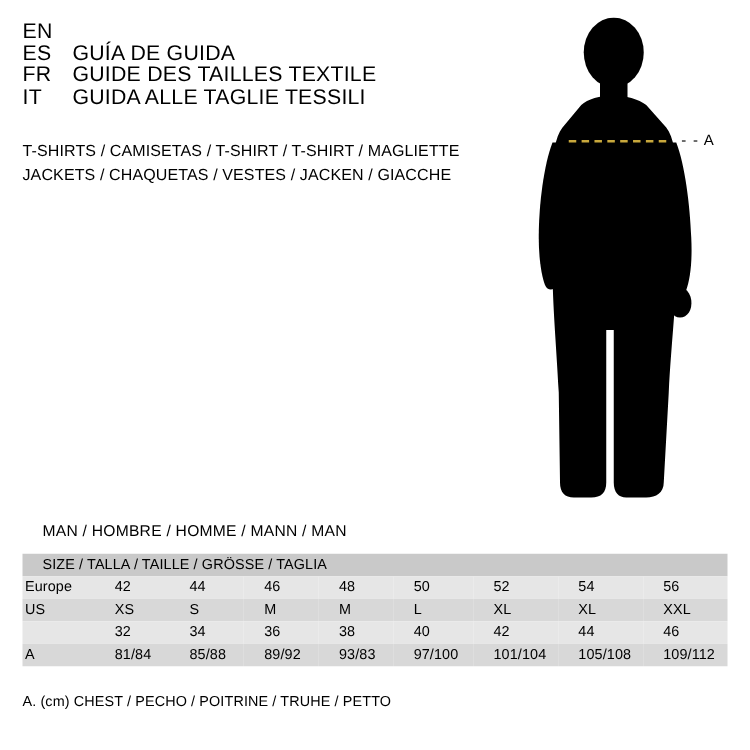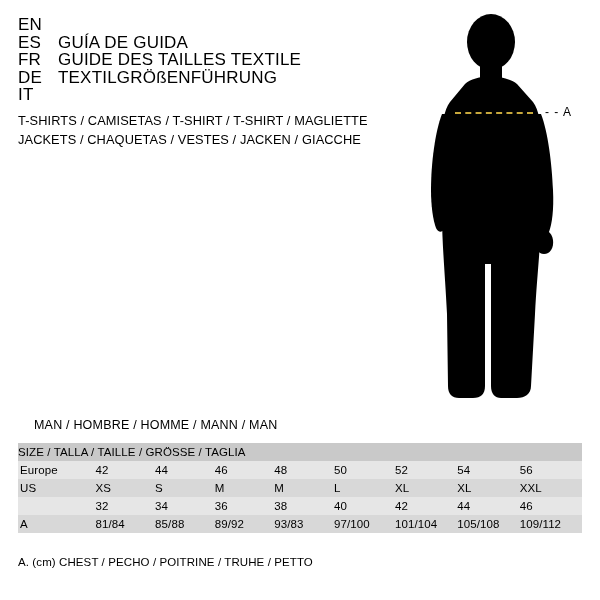--- a/index.html
+++ b/index.html
@@ -97,21 +97,21 @@
   }
   table.size-table {
     position: absolute;
     left: 18px;
     top: 443px;
     width: 564px;
     border-collapse: collapse;
     font-size: 11.5px;
   }
   table.size-table td {
-    padding: 3px 0 3px 0;
+    padding: 3px 0 3px 16px;
     text-align: left;
     vertical-align: middle;
     letter-spacing: 0.1px;
   }
   .row-header td {
     background: #c9c9c9;
     font-size: 11.5px;
     padding-left: 2px;
   }
   .row-light td {
@@ -146,25 +146,22 @@
     </div>
     <div class="lang-row">
       <span class="lang-code">ES</span>
       <span class="lang-text">GUÍA DE GUIDA</span>
     </div>
     <div class="lang-row">
       <span class="lang-code">FR</span>
       <span class="lang-text">GUIDE DES TAILLES TEXTILE</span>
     </div>
     <div class="lang-row">
-      <span class="lang-code">DE</span>
-      <span class="lang-text">TEXTILGRÖßENFÜHRUNG</span>
-    </div>
-    <div class="lang-row">
       <span class="lang-code">IT</span>
+      <span class="lang-text">GUIDA ALLE TAGLIE TESSILI</span>
     </div>
   </div>
 
   <div class="cat-block">
     <div class="cat-line">T-SHIRTS / CAMISETAS / T-SHIRT / T-SHIRT / MAGLIETTE</div>
     <div class="cat-line">JACKETS / CHAQUETAS / VESTES / JACKEN / GIACCHE</div>
   </div>
 
   <div class="figure">
     <svg width="185" height="390" viewBox="0 0 185 390" xmlns="http://www.w3.org/2000/svg">

